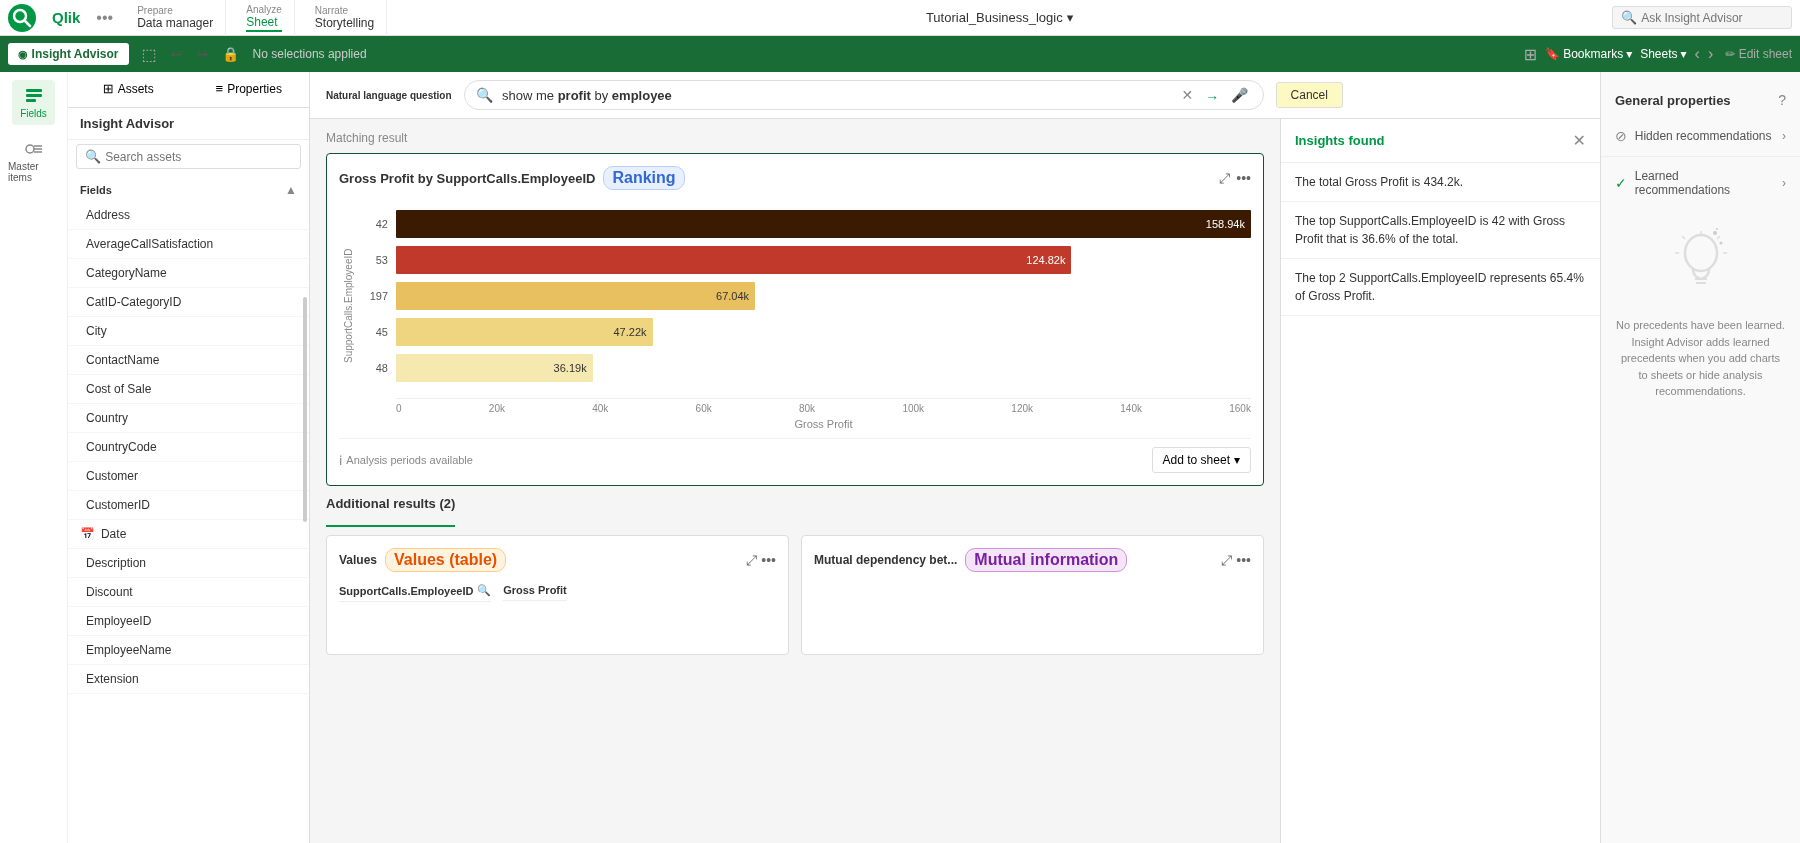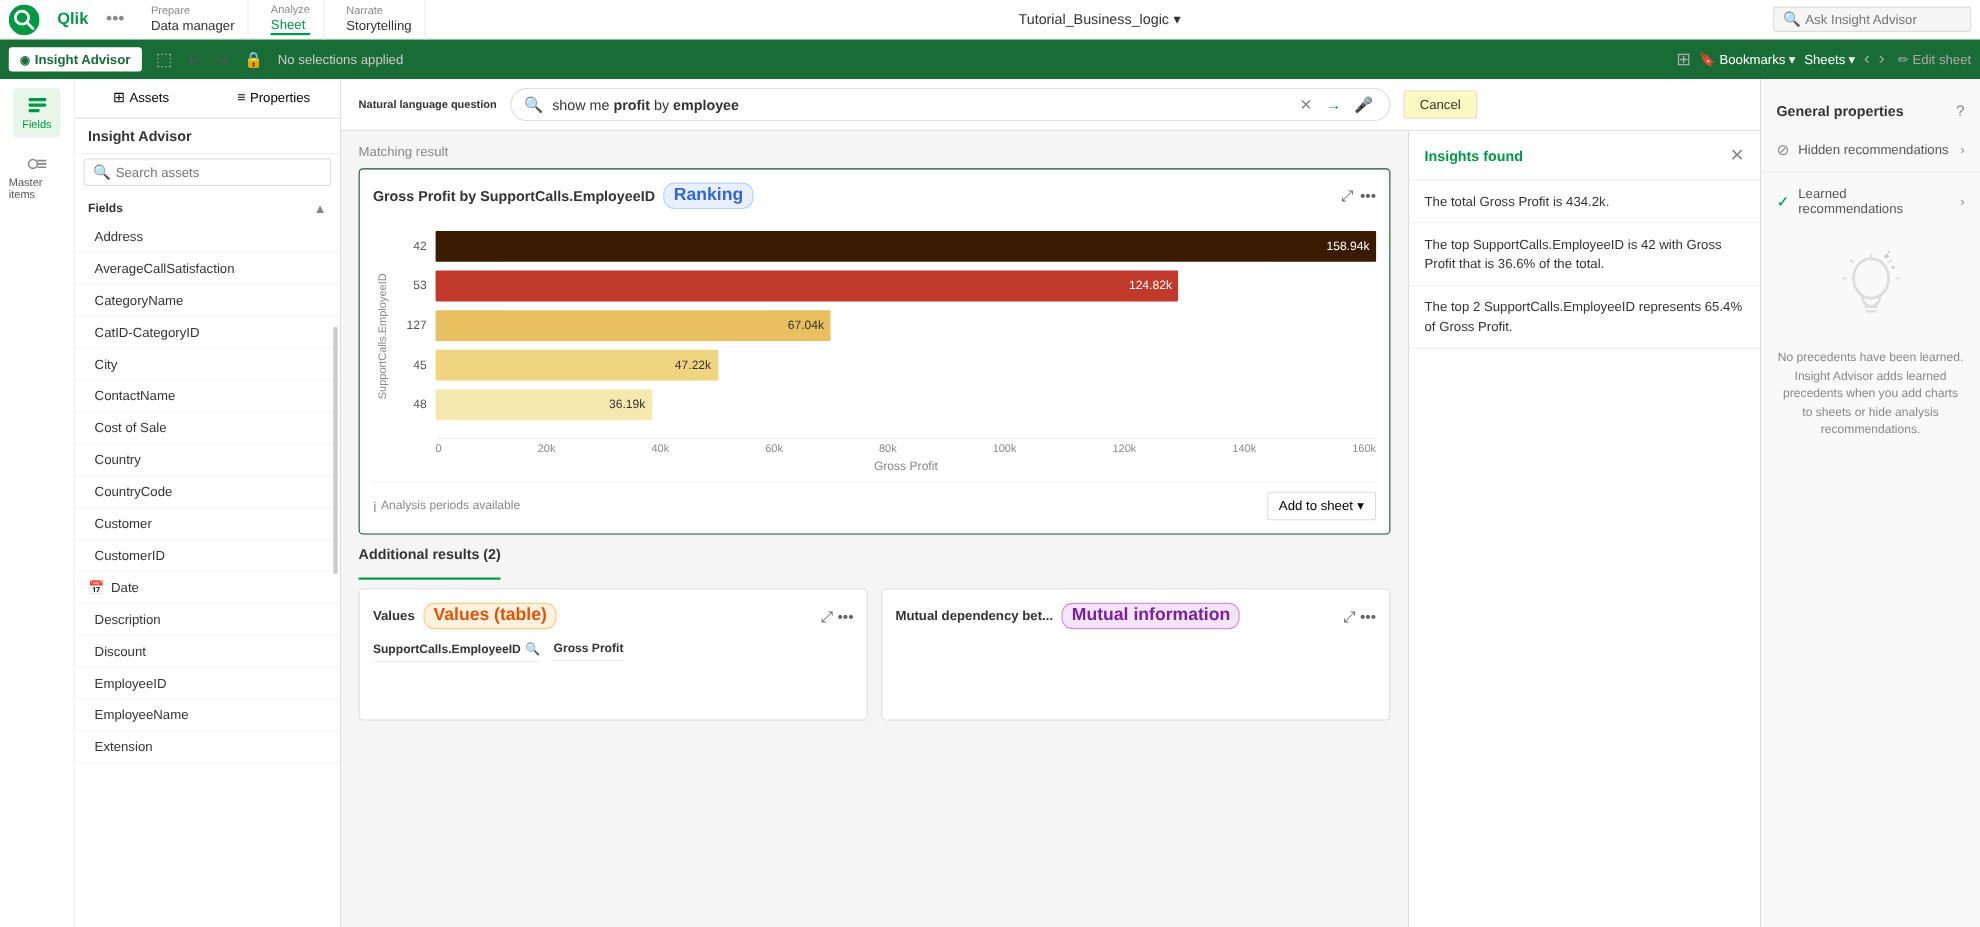--- a/index.html
+++ b/index.html
@@ -358,21 +358,21 @@
                   <div class="bar-row">
                     <div class="bar-label">53</div>
                     <div class="bar-container">
                       <div class="bar" style="width:79%;background:#c0392b;">
                         <span class="bar-value">124.82k</span>
                       </div>
                     </div>
                   </div>
 
                   <div class="bar-row">
-                    <div class="bar-label">127</div>
+                    <div class="bar-label">197</div>
                     <div class="bar-container">
                       <div class="bar" style="width:42%;background:#e8c060;">
                         <span class="bar-value" style="color:#333;">67.04k</span>
                       </div>
                     </div>
                   </div>
 
                   <div class="bar-row">
                     <div class="bar-label">45</div>
                     <div class="bar-container">

